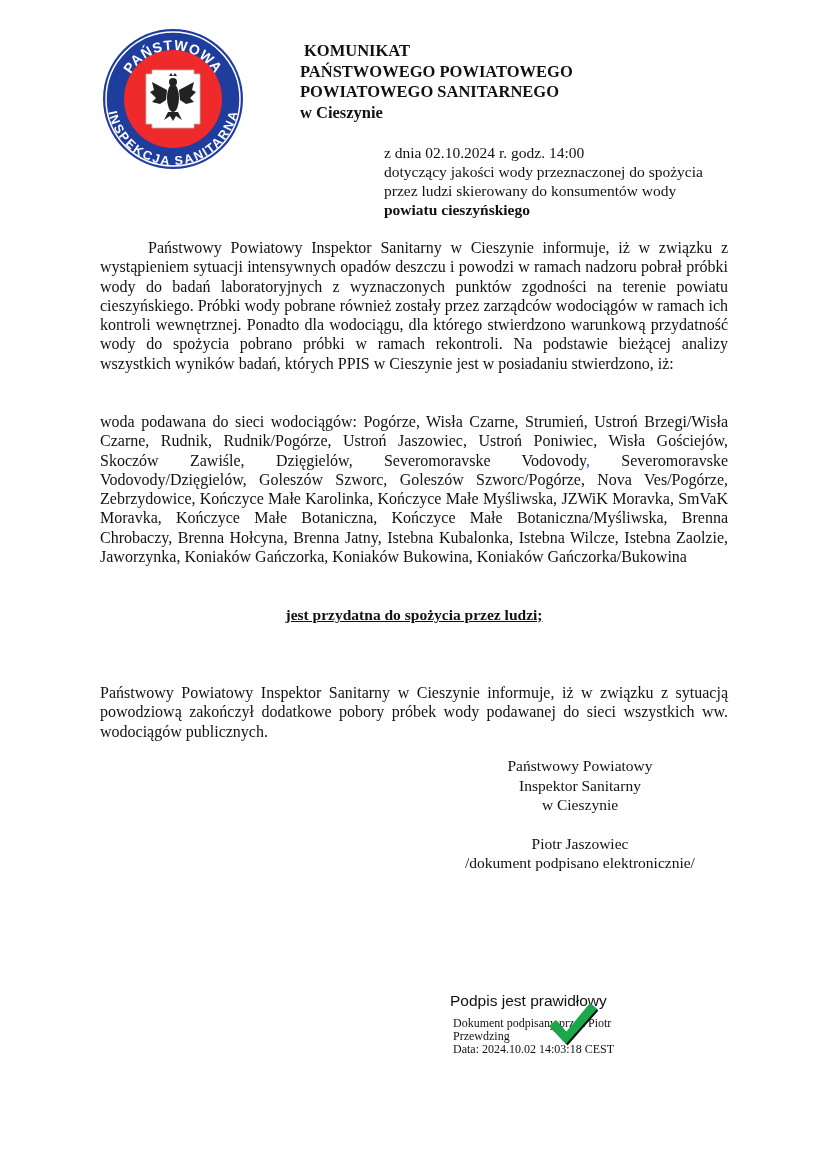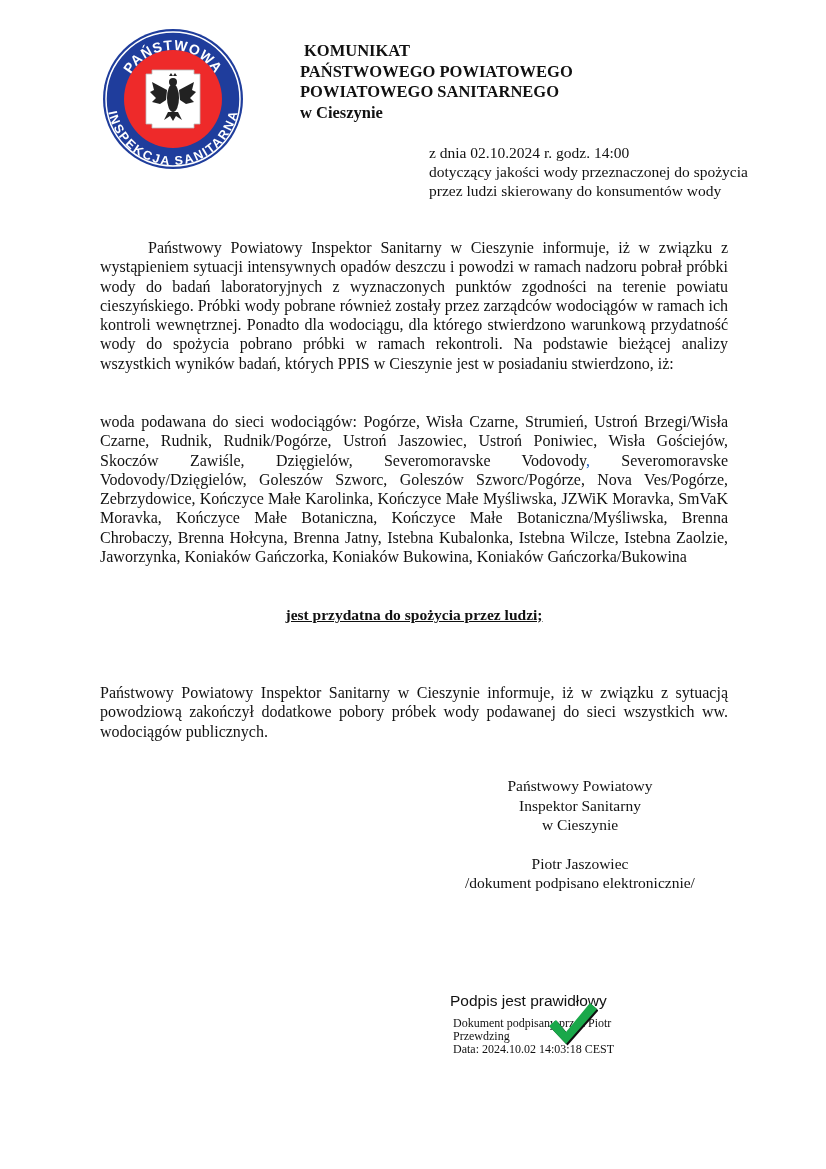--- a/index.html
+++ b/index.html
@@ -2,21 +2,21 @@
 <html><head>
 <meta charset="utf-8">
 <style>
   html, body { margin: 0; padding: 0; background: #ffffff; }
   body { width: 826px; height: 1169px; position: relative; overflow: hidden;
          font-family: "Liberation Serif", "DejaVu Serif", serif; color: #111; }
   .abs { position: absolute; }
   #logo { left: 102px; top: 28px; width: 142px; height: 142px; }
   .title { left: 300px; width: 390px; font-weight: bold; font-size: 16.5px; line-height: 20.5px; }
   .title div { white-space: nowrap; }
-  .subject { left: 384px; top: 143px; font-size: 15.5px; line-height: 19px; margin-left: 45px; }
+  .subject { left: 384px; top: 143px; font-size: 15.5px; line-height: 19px; }
   .subject .b { font-weight: bold; }
   .para { left: 100px; width: 628px; font-size: 16px; line-height: 19.3px; text-align: justify; }
   .indent { text-indent: 48px; }
   .verdict { left: 100px; width: 628px; text-align: center; top: 606px; font-weight: bold; font-size: 15.5px; font-family: Liberation Serif, serif; }
   .verdict span { text-decoration: underline; }
   .sign { left: 440px; width: 280px; text-align: center; font-size: 15.5px; line-height: 19.5px; }
   .sigbox-title { left: 450px; top: 992px; font-family: Liberation Sans, sans-serif; font-size: 15.5px; }
   .sigbox-detail { left: 453px; top: 1017px; font-size: 12px; line-height: 13px; }
   #check { left: 546px; top: 1000px; width: 52px; height: 46px; }
   .blue { color: #1f5fbf; }
@@ -53,35 +53,36 @@
   <div style="padding-left:4px;">KOMUNIKAT</div>
   <div style="padding-left:0px;">PAŃSTWOWEGO POWIATOWEGO</div>
   <div>POWIATOWEGO SANITARNEGO</div>
   <div style="padding-left:0px;">w Cieszynie</div>
 </div>
 
 <div class="abs subject">
   <div>z dnia 02.10.2024 r. godz. 14:00</div>
   <div>dotyczący jakości wody przeznaczonej do spożycia</div>
   <div>przez ludzi skierowany do konsumentów wody</div>
+  <div class="b">powiatu cieszyńskiego</div>
 </div>
 
 <div class="abs para indent" style="top:238px;">Państwowy Powiatowy Inspektor Sanitarny w Cieszynie informuje, iż w związku z wystąpieniem sytuacji intensywnych opadów deszczu i powodzi w ramach nadzoru pobrał próbki wody do badań laboratoryjnych z wyznaczonych punktów zgodności na terenie powiatu cieszyńskiego. Próbki wody pobrane również zostały przez zarządców wodociągów w ramach ich kontroli wewnętrznej. Ponadto dla wodociągu, dla którego stwierdzono warunkową przydatność wody do spożycia pobrano próbki w ramach rekontroli. Na podstawie bieżącej analizy wszystkich wyników badań, których PPIS w Cieszynie jest w posiadaniu stwierdzono, iż:</div>
 
 <div class="abs para" style="top:412px;">
   <span>woda podawana do sieci wodociągów: Pogórze, Wisła Czarne, Strumień, Ustroń Brzegi/Wisła Czarne, Rudnik, Rudnik/Pogórze, Ustroń Jaszowiec, Ustroń Poniwiec, Wisła Gościejów, Skoczów Zawiśle, Dzięgielów, Severomoravske Vodovody</span><span class="blue">,</span><span> Severomoravske Vodovody/Dzięgielów, Goleszów Szworc, Goleszów Szworc/Pogórze, Nova Ves/Pogórze, Zebrzydowice, Kończyce Małe Karolinka, Kończyce Małe Myśliwska, JZWiK Moravka, SmVaK Moravka, Kończyce Małe Botaniczna, Kończyce Małe Botaniczna/Myśliwska, Brenna Chrobaczy, Brenna Hołcyna, Brenna Jatny, Istebna Kubalonka, Istebna Wilcze, Istebna Zaolzie, Jaworzynka, Koniaków Gańczorka, Koniaków Bukowina, Koniaków Gańczorka/Bukowina</span>
 </div>
 
 <div class="abs verdict">
   <span>jest przydatna do spożycia przez ludzi;</span>
 </div>
 
 <div class="abs para" style="top:683px;">Państwowy Powiatowy Inspektor Sanitarny w Cieszynie informuje, iż w związku z sytuacją powodziową zakończył dodatkowe pobory próbek wody podawanej do sieci wszystkich ww. wodociągów publicznych.</div>
 
-<div class="abs sign" style="top:776px;">
+<div class="abs sign" style="top:756px;">
   <div>Państwowy Powiatowy</div>
   <div>Inspektor Sanitarny</div>
   <div>w Cieszynie</div>
   <div style="height:19px;"></div>
   <div>Piotr Jaszowiec</div>
   <div>/dokument podpisano elektronicznie/</div>
 </div>
 
 <div class="abs sigbox-title">Podpis jest prawidłowy</div>
 <div class="abs sigbox-detail">

